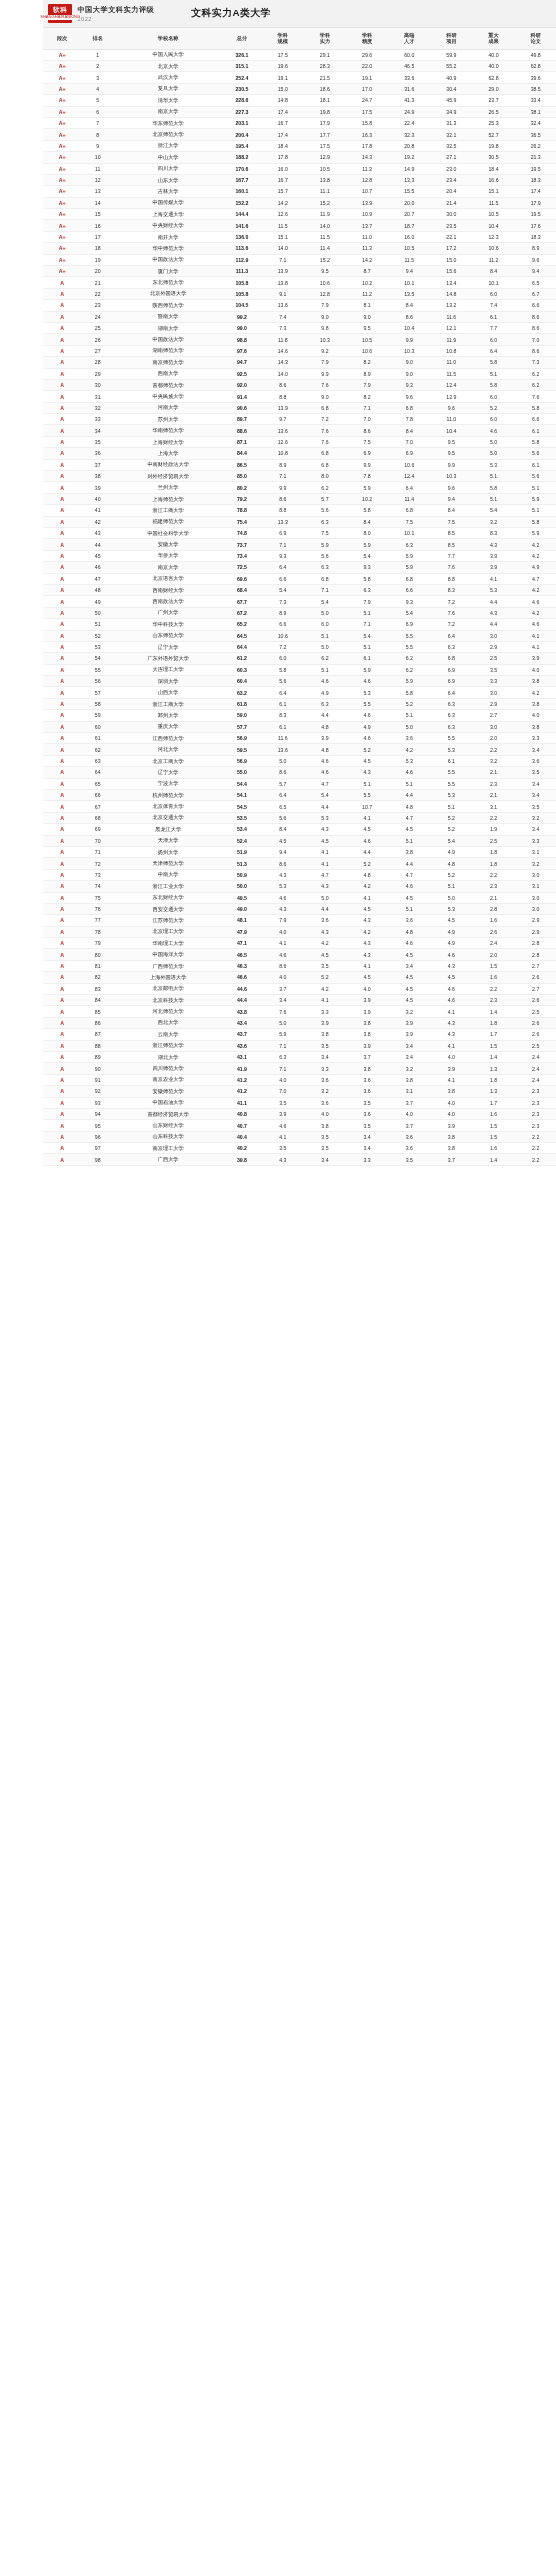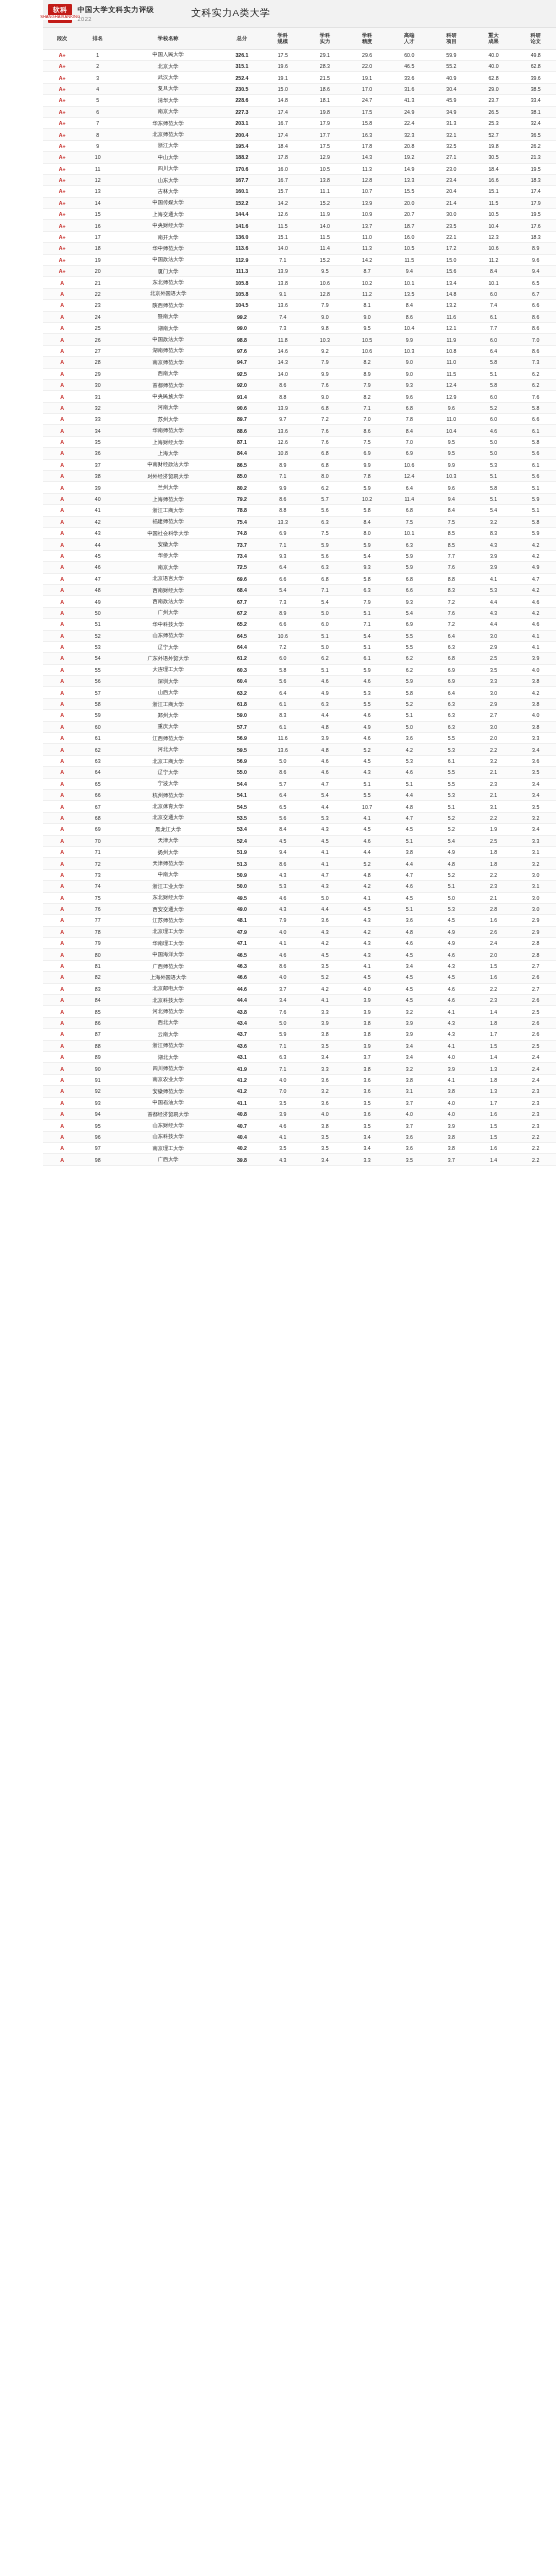--- a/index.html
+++ b/index.html
@@ -35,21 +35,21 @@
   .logo-top{font-size:6.7px;font-weight:bold;letter-spacing:0.5px;}
   .logo-bot{font-size:4.1px;margin-top:1px;background:#fff;color:#c21b17;padding:0.5px 1px;border-radius:0.5px;}
   .brand{
     display:flex;flex-direction:column;justify-content:center;
   }
   .brand-title{font-size:7.2px;color:#333;font-weight:bold;letter-spacing:0.5px;}
   .brand-sub{font-size:5.7px;color:#8a8a8a;margin-top:1.5px;letter-spacing:0.5px;}
   .header-title{
     margin-left:37px;
     font-size:9.8px;
-    font-weight:normal;
+    font-weight:bold;
     color:#1a1a1a;
     letter-spacing:0.5px;
   }
   
   table{
     border-collapse:collapse;
     width:556px;
     table-layout:fixed;
   }
   thead th{

